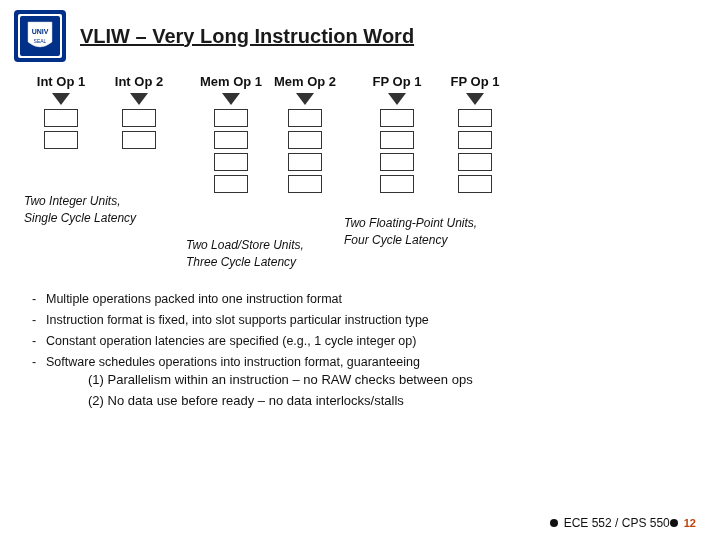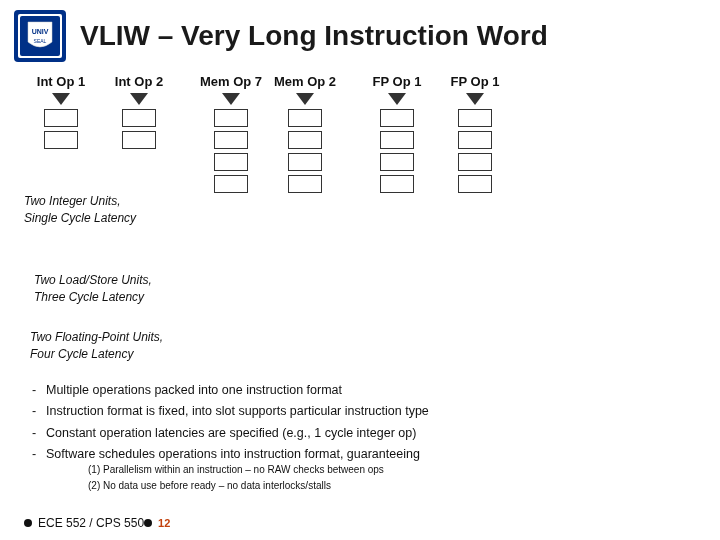--- a/index.html
+++ b/index.html
@@ -19,23 +19,24 @@
       padding: 10px 18px 6px 14px;
       border-bottom: none;
     }
     .logo {
       width: 52px;
       height: 52px;
       margin-right: 14px;
       flex-shrink: 0;
     }
     .title {
-      font-size: 28px;
+      font-size: 20px;
       font-weight: bold;
       color: #1a1a1a;
+      text-decoration: underline;
     }
 
     
     .main {
       padding: 0 24px 0 24px;
     }
 
     .col-header {
       font-size: 13px;
       font-weight: bold;
@@ -99,37 +100,37 @@
       content: '-';
       position: absolute;
       left: 0;
     }
     .sub-list {
       list-style: none;
       padding: 0;
       margin-left: 28px;
     }
     .sub-list li {
-      font-size: 10px;
+      font-size: 13px;
       color: #111;
       margin-bottom: 2px;
       line-height: 1.45;
     }
     .sub-list li::before {
       content: none;
     }
 
     
     .footer {
       position: absolute;
       bottom: 10px;
       left: 0;
       right: 0;
       display: flex;
-      justify-content: flex-start;
+      justify-content: flex-end;
       align-items: center;
       padding: 0 24px;
     }
     .footer-left {
       display: flex;
       align-items: center;
       font-size: 12px;
       color: #111;
     }
     .footer-dot {
@@ -151,21 +152,20 @@
     
     .diagram-area {
       display: flex;
       flex-direction: row;
       align-items: flex-start;
       margin-top: 6px;
     }
 
     .label-area-below {
       display: flex;
-      flex-direction: column;
       align-items: flex-start;
       margin-top: 0;
     }
 
     .italic-label {
       font-style: italic;
       font-size: 12px;
       color: #111;
       line-height: 1.45;
     }
@@ -204,21 +204,21 @@
     <div class="col-wrapper" style="margin-left:4px;">
       <div class="col-header">Int Op 2</div>
       <div class="arrow-down"></div>
       <div class="boxes-col">
         <div class="box"></div>
         <div class="box"></div>
       </div>
     </div>
 
     <div class="col-wrapper" style="margin-left:18px;">
-      <div class="col-header">Mem Op 7</div>
+      <div class="col-header">Mem Op 1</div>
       <div class="arrow-down"></div>
       <div class="boxes-col">
         <div class="box"></div>
         <div class="box"></div>
         <div class="box"></div>
         <div class="box"></div>
       </div>
     </div>
 
     <div class="col-wrapper" style="">

